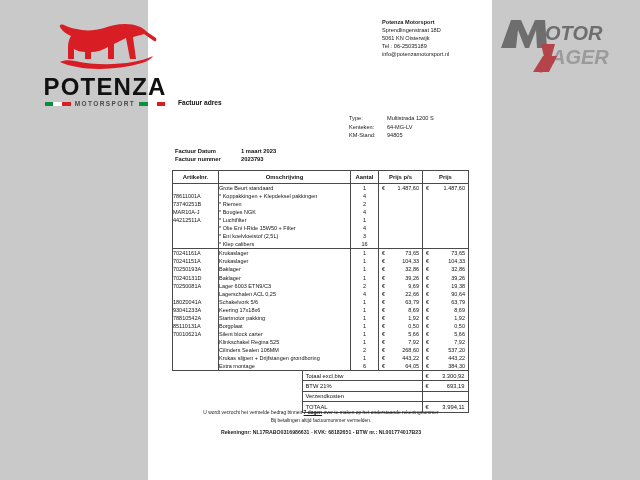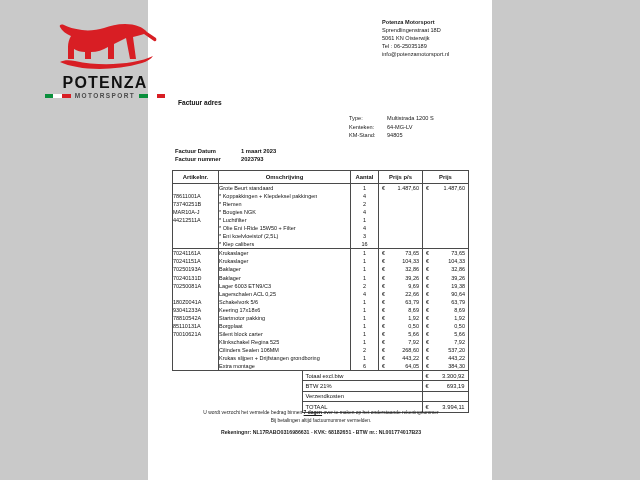--- a/index.html
+++ b/index.html
@@ -32,21 +32,21 @@
 
   
   #logo-block {
     position: absolute;
     left: 30px; top: 18px;
     width: 150px; text-align: center;
   }
   #rhino { display:block; margin: 0 auto; }
   #potenza-word {
     font-weight: bold;
-    font-size: 16px;
+    font-size: 24px;
     letter-spacing: 1.2px;
     color: #111;
     line-height: 1.0;
     margin-top: 1px;
   }
   #potenza-sub-row {
     display: flex; align-items: center; justify-content: center;
     gap: 4px; margin-top: 1px;
   }
   #potenza-sub {
@@ -147,20 +147,35 @@
   #footer .ul { text-decoration: underline; font-weight: bold; }
   #footer .bankline { font-weight: bold; font-size: 5.2px; margin-top: 2.5px; }
 </style>
 </head>
 <body>
 
 <div id="page">
 
   <div id="sheet"></div>
 
+  <div id="wm">
+    <svg width="136" height="62" viewBox="0 0 136 62" xmlns="http://www.w3.org/2000/svg">
+      <g fill="#6e6e6e">
+        <path d="M4 34 L14 6 L24 6 L31 22 L38 6 L48 6 L50 34 L40 34 L39 16 L32 34 L28 34 L21 16 L19 34 Z"></path>
+      </g>
+      <g fill="#6e6e6e" font-family="Liberation Sans, sans-serif" font-size="20" font-weight="bold" font-style="italic">
+        <text x="48" y="26">OTOR</text>
+      </g>
+      <g fill="#9b9b9b" font-family="Liberation Sans, sans-serif" font-size="20" font-weight="bold" font-style="italic">
+        <text x="54" y="50">AGER</text>
+      </g>
+      <path d="M36 58 L46 42 L60 42 L52 58 Z" fill="#b5434a"></path>
+      <path d="M44 30 L58 30 L52 52 C50 58 44 60 39 57 L43 50 C46 52 48 50 48 47 Z" fill="#b5434a"></path>
+    </svg>
+  </div>
 
   <div id="logo-block">
     <svg id="rhino" width="116" height="56" viewBox="0 0 116 56" xmlns="http://www.w3.org/2000/svg">
       <g fill="#d81e24">
         <path d="M100 14 C96 9 88 6 78 6 C70 6 63 8 57 10 C50 12 42 13 35 12 C27 11 21 9 17 7 C14 6 12 7 13 9 C15 13 19 16 24 18 C22 21 21 25 21 29 L21 41 L27 41 L27 31 C30 33 34 34 38 34 L38 41 L44 41 L44 34 C50 34 56 32 61 29 L61 41 L67 41 L67 26 C71 24 75 22 79 20 L83 41 L89 41 L86 19 C90 18 94 17 97 16 L107 23 C109 24 110 22 109 20 Z"></path>
         <path d="M13 44 C30 52 64 54 95 45 C100 43.5 104 41 106 38 C90 46 55 49 28 43 C22 42 17 42 13 44 Z"></path>
       </g>
     </svg>
     <div id="potenza-word">POTENZA</div>
     <div id="potenza-sub-row">

